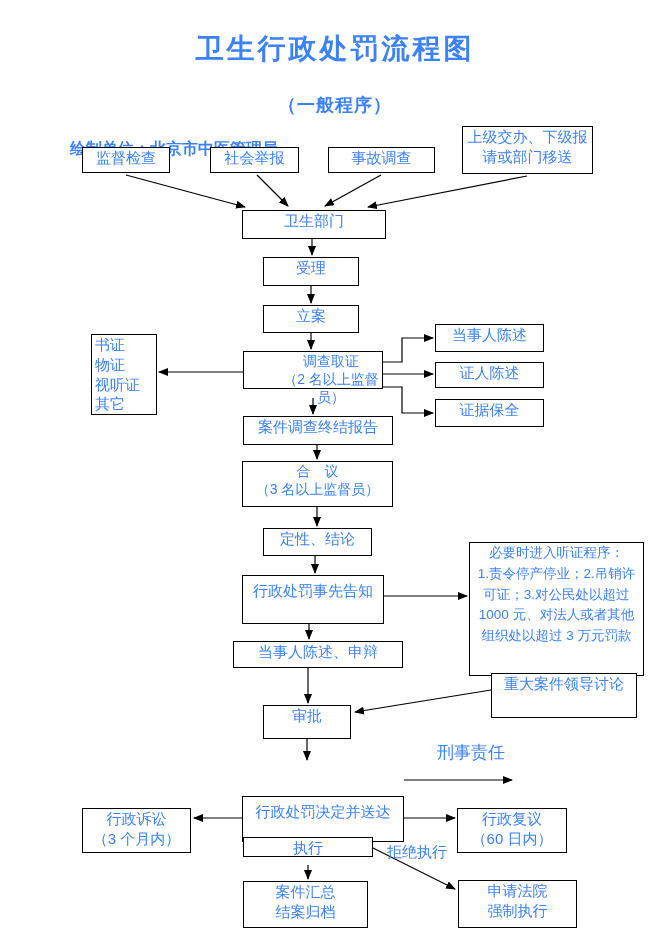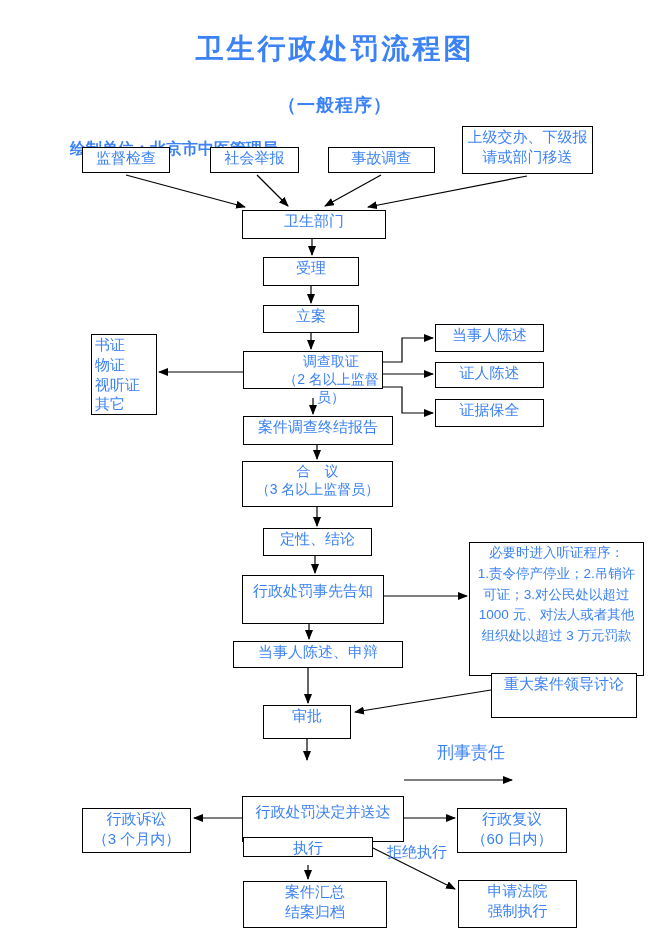--- a/index.html
+++ b/index.html
@@ -36,21 +36,21 @@
   #n-evidence-preservation{left:435px;top:399px;width:109px;height:28px;}
   #n-statement-defense{left:233px;top:641px;width:170px;height:27px;}
   #n-hearing{left:469px;top:542px;width:175px;height:134px;font-size:13.5px;line-height:1.54;}
   #n-major-case{left:491px;top:673px;width:146px;height:45px;}
   #n-approval{left:263px;top:705px;width:88px;height:34px;}
   #n-decision{left:242px;top:796px;width:162px;height:46px;}
   #n-judicial{left:514px;top:762px;width:108px;height:27px;}
   #n-lawsuit{left:82px;top:808px;width:109px;height:45px;}
   #n-reconsideration{left:457px;top:808px;width:110px;height:45px;}
   #n-execution{left:243px;top:837px;width:130px;height:20px;}
-  #n-archive{left:243px;top:881px;width:144px;height:47px;}
+  #n-archive{left:243px;top:881px;width:125px;height:47px;}
   #n-court{left:458px;top:880px;width:119px;height:48px;}
 
   #lbl-criminal{left:413px;top:741px;font-size:17px;margin-left:24px;}
   #lbl-refuse{left:387px;top:843px;}
 
   #wires path{stroke:#000;stroke-width:1.2;fill:none;}
 </style>
 </head>
 <body>
 

